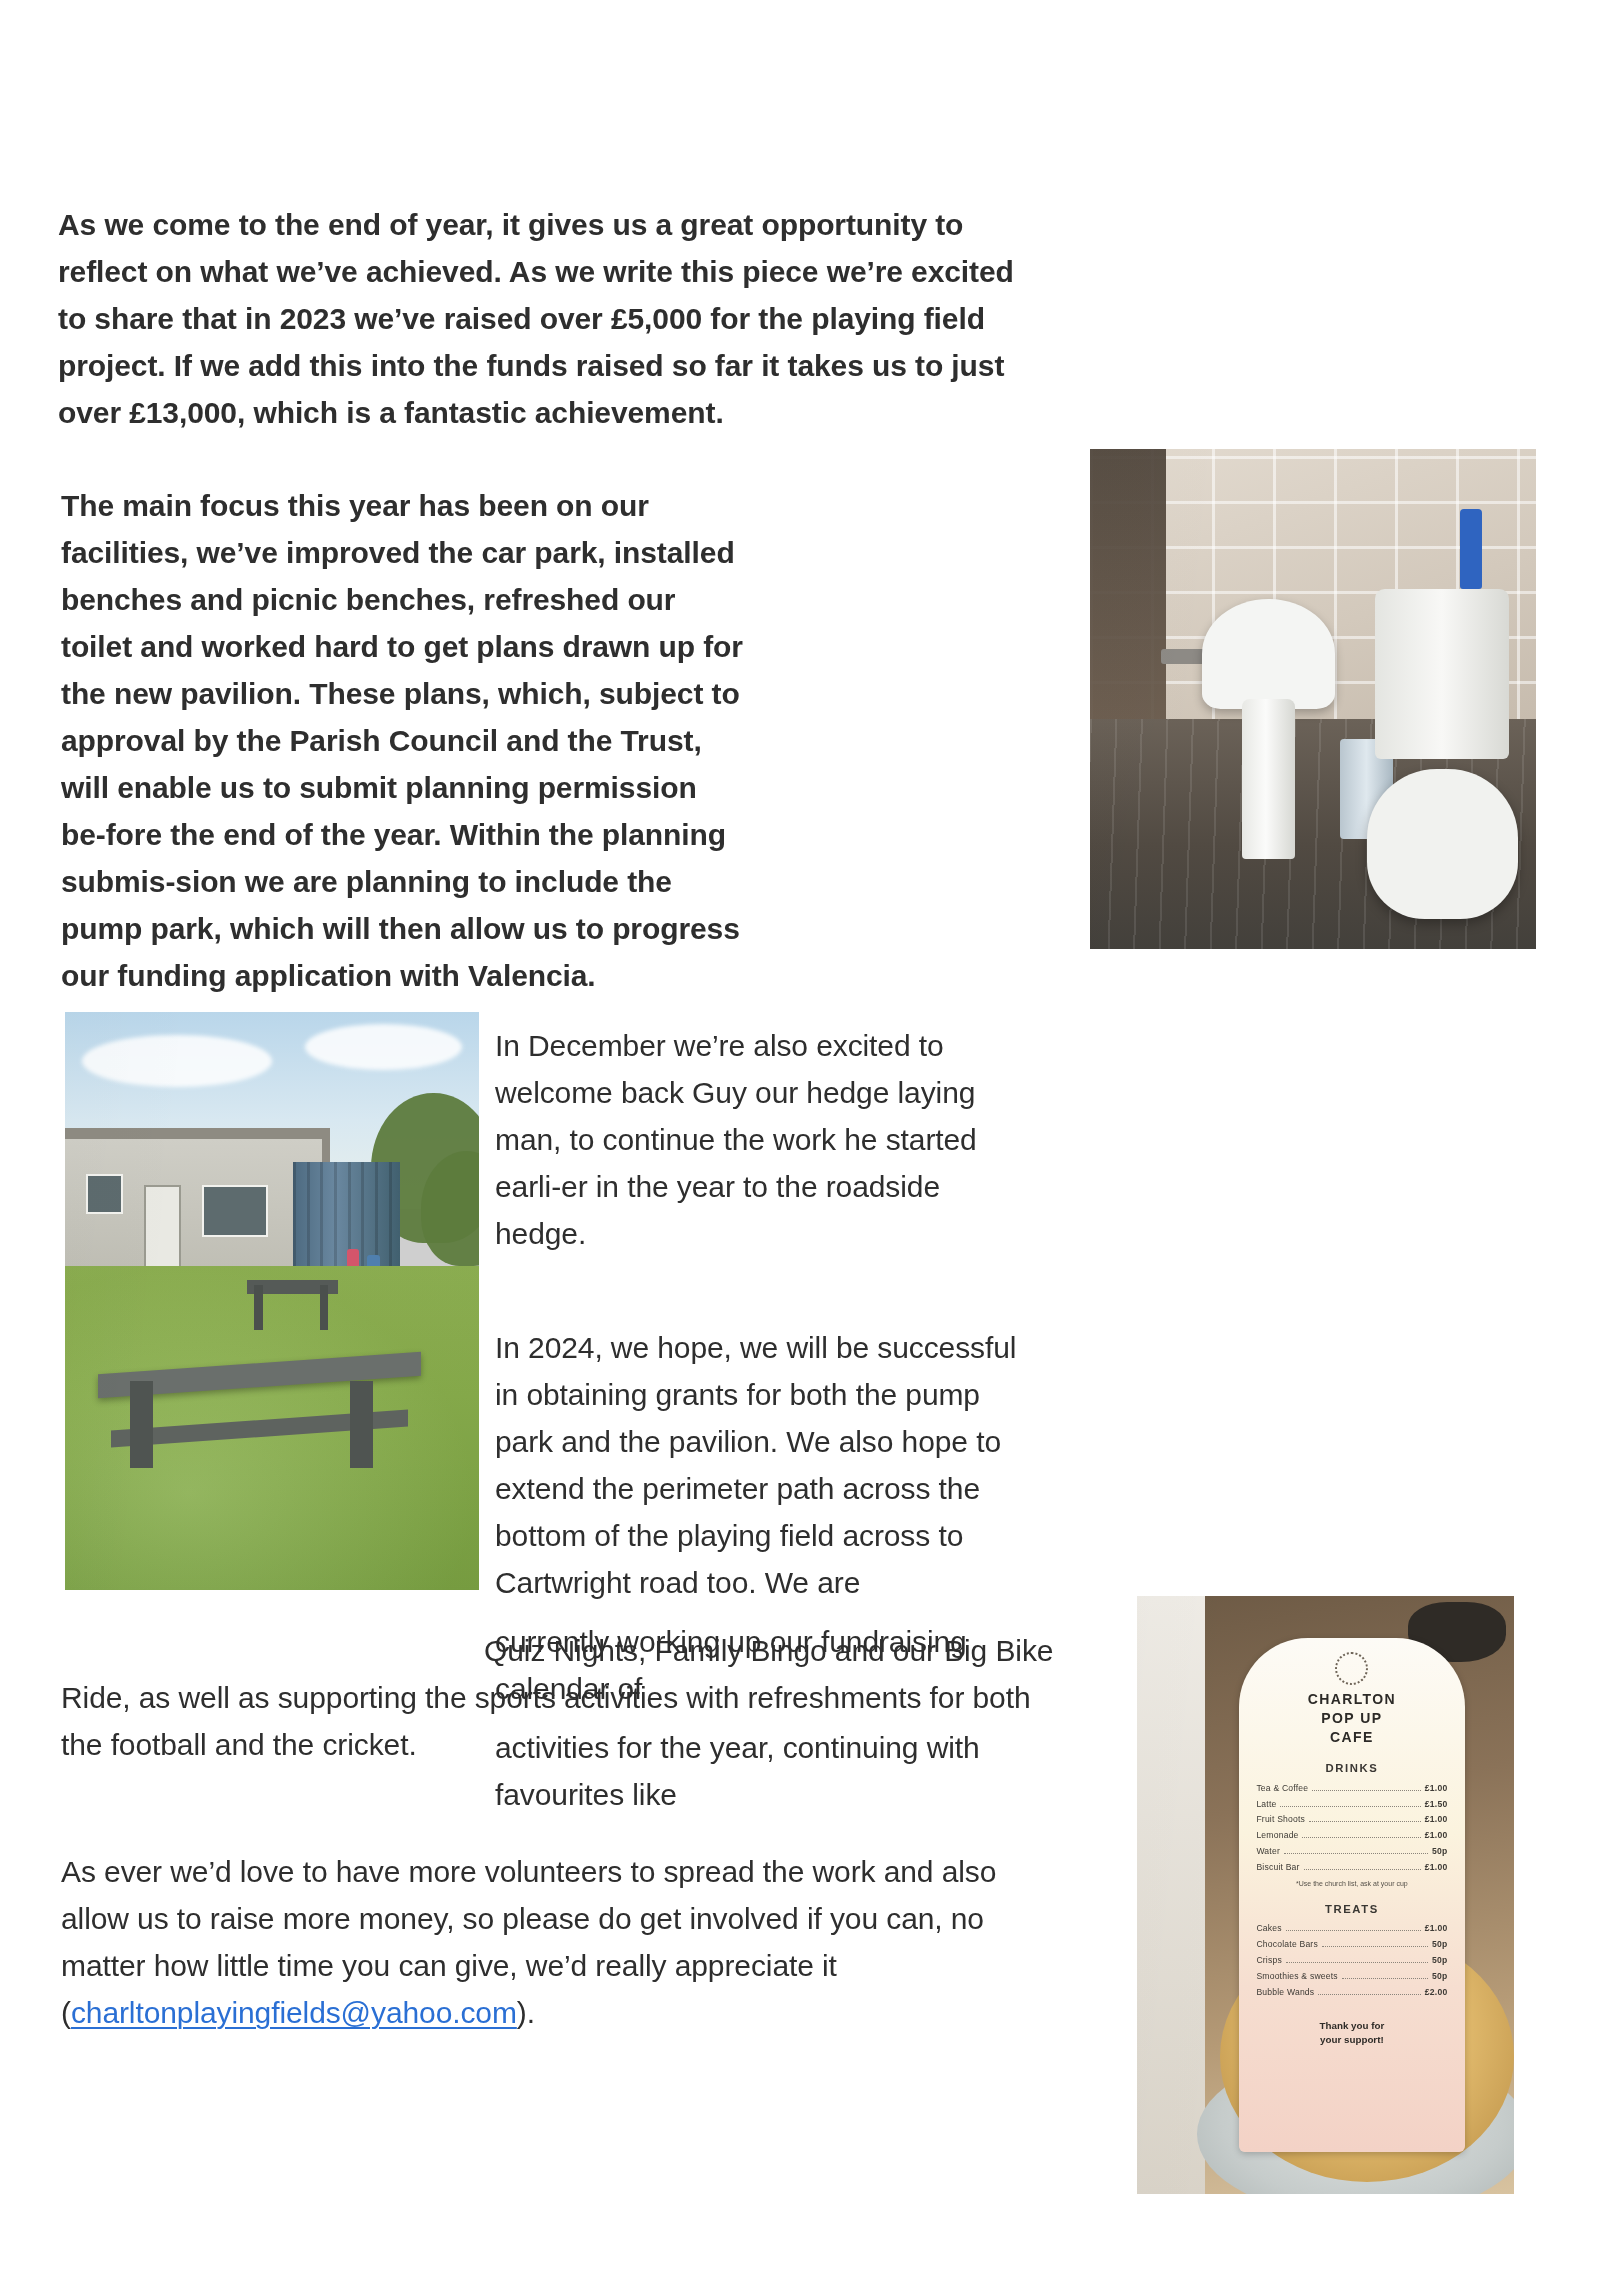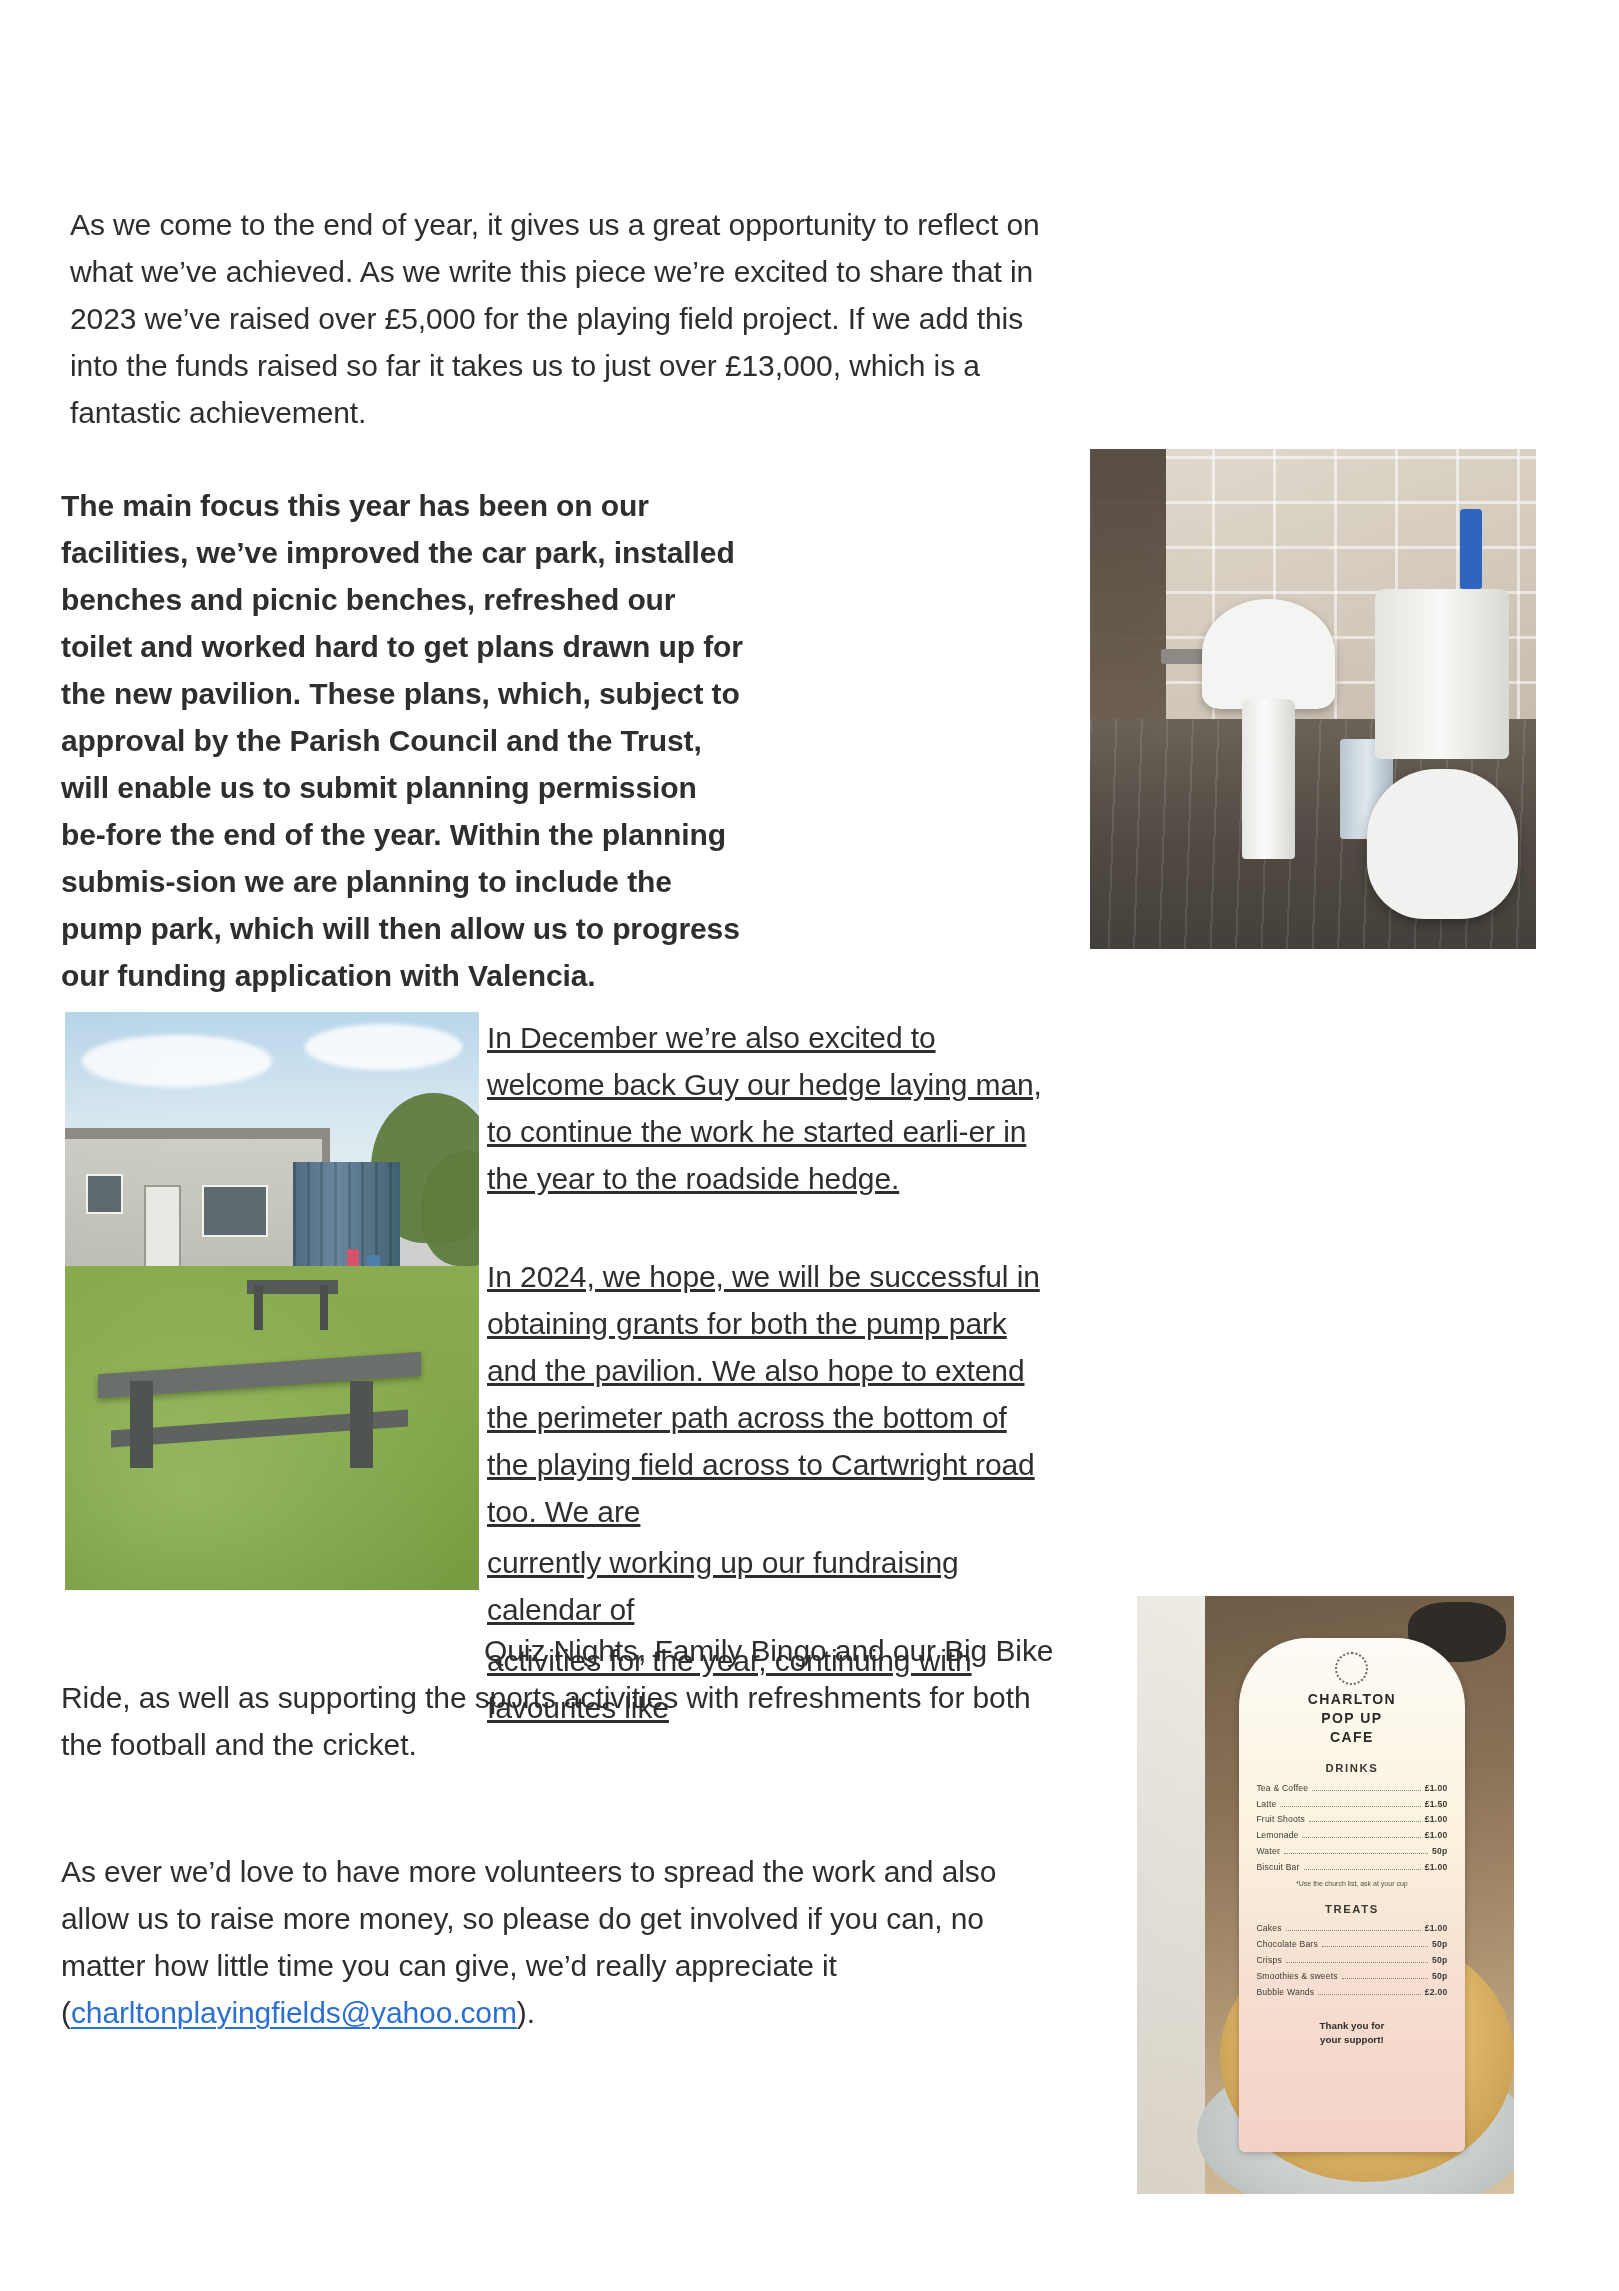--- a/index.html
+++ b/index.html
@@ -36,42 +36,43 @@
     font-size: 30px;
     line-height: 47px;
     color: #2e2e2e;
     letter-spacing: -0.1px;
     text-align: left;
   }
 
   
   .p-intro {
     position: absolute;
-    left: 70px;
+    left: 58px;
     top: 201px;
     width: 990px;
+    font-weight: bold;
   }
 
   
   .p-facilities {
     position: absolute;
     left: 61px;
     top: 482px;
     width: 686px;
     font-weight: bold;
   }
 
   
   .col-right {
     position: absolute;
     left: 483px;
     top: 1010px;
     width: 568px;
   }
-  .col-right p { margin: 4px; text-decoration: underline; }
+  .col-right p { margin: 12px; }
   .col-right .gap { height: 43px; }
 
   
   .faded {
     color: #000000;
     opacity: 0.82;
   }
 
   
   .p-flow {

